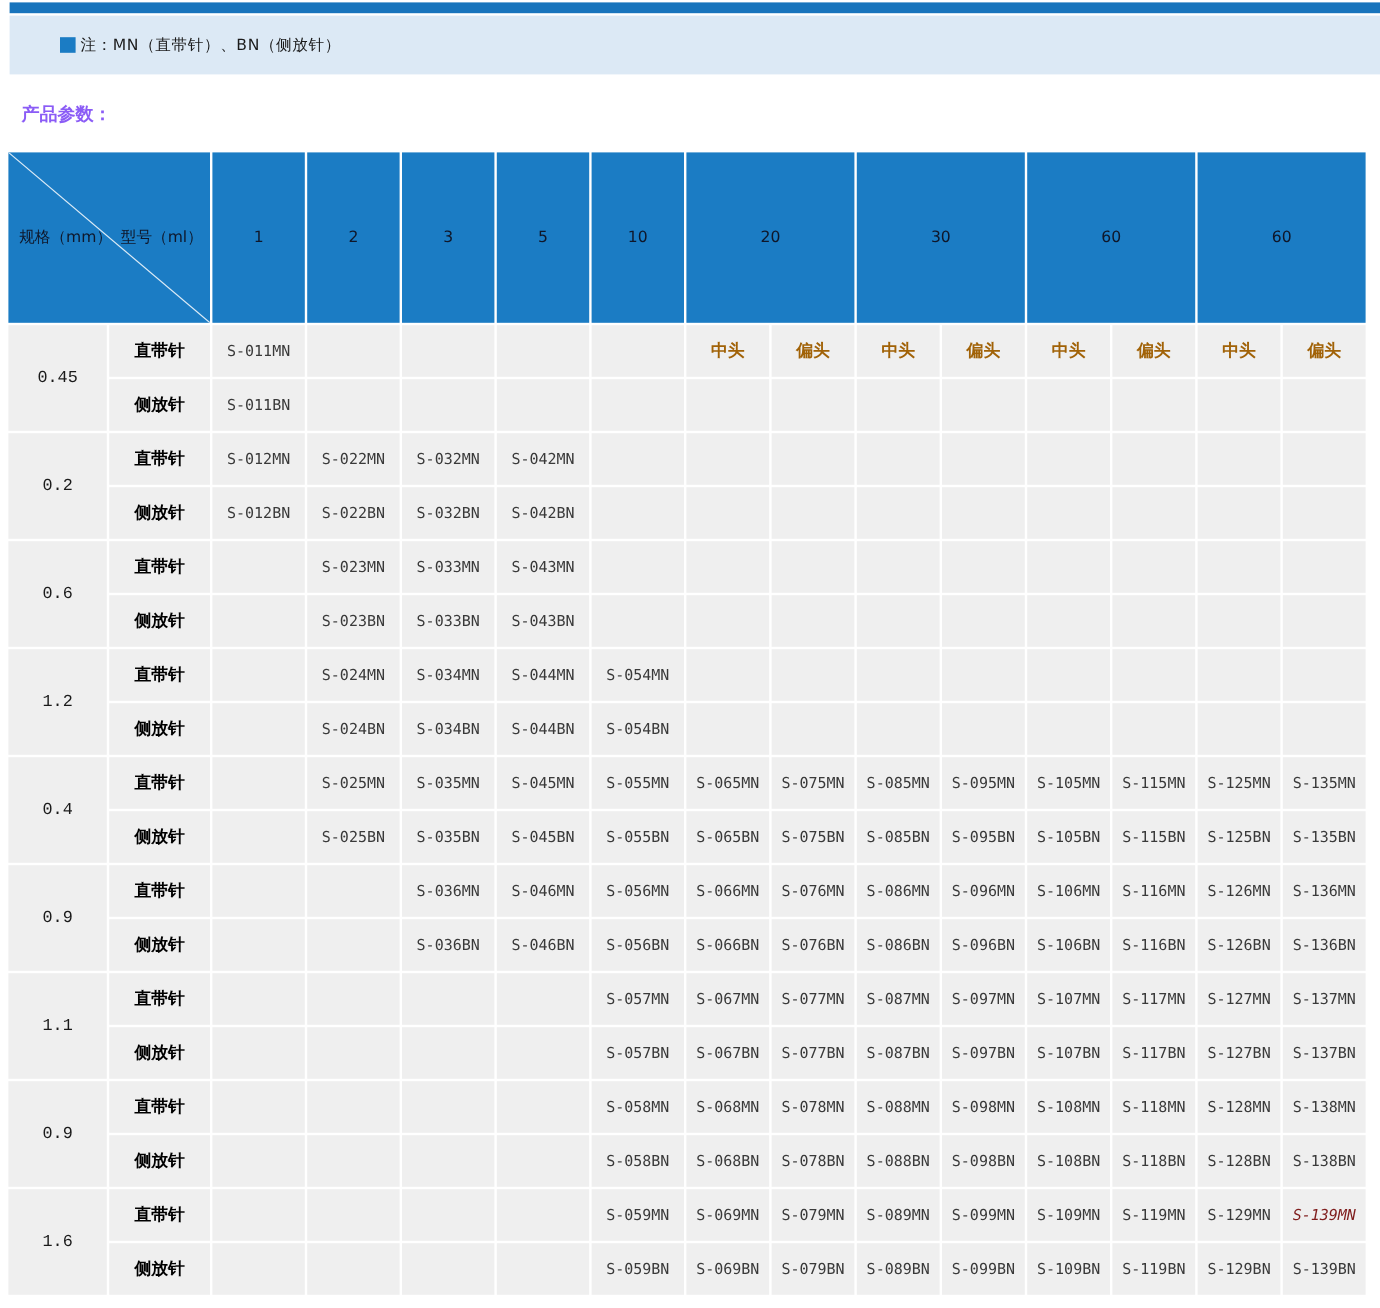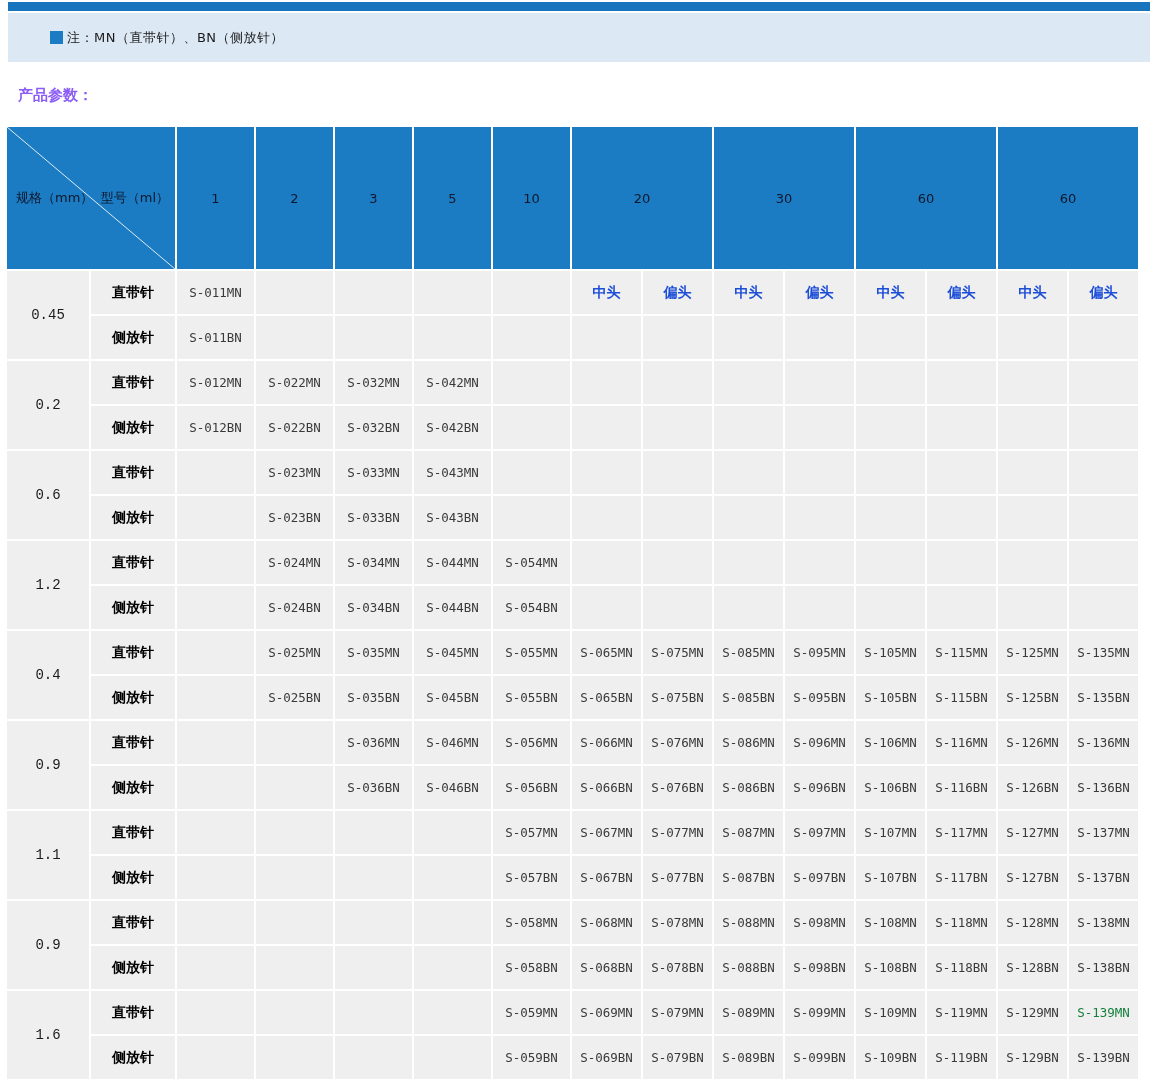--- a/index.html
+++ b/index.html
@@ -57,22 +57,22 @@
   }
   tbody td {
     background: #EFEFEF; height: 43px;
     text-align: center; vertical-align: middle;
     font-size: 13px; color: #3a3a3a;
     overflow: hidden; white-space: nowrap;
   }
   td.spec-cell { font-size: 14px; color: #1a1a1a; font-family: Liberation Mono, monospace; }
   td.needle-type-cell { font-size: 14px; font-weight: bold; color: #000; margin-left: 10px; }
   td.model-cell { font-family: "DejaVu Sans Mono", "Liberation Mono", monospace; font-size: 12.5px; }
-  td.subhead-cell { font-size: 14px; font-weight: bold; color: #1d4ed8; font-family: "DejaVu Sans", sans-serif; }
-  td.highlight-cell { color: #15803d; }
+  td.subhead-cell { font-size: 14px; font-weight: bold; color: #a16207; font-family: "DejaVu Sans", sans-serif; }
+  td.highlight-cell { color: #7f1d1d; font-style: italic; }
 </style>
 </head>
 <body>
 
 <div class="top-bar"></div>
 
 <div class="note-band">
   <span class="note-bullet"></span>
   <span class="note-text">注：MN（直带针）、BN（侧放针）</span>
 </div>

